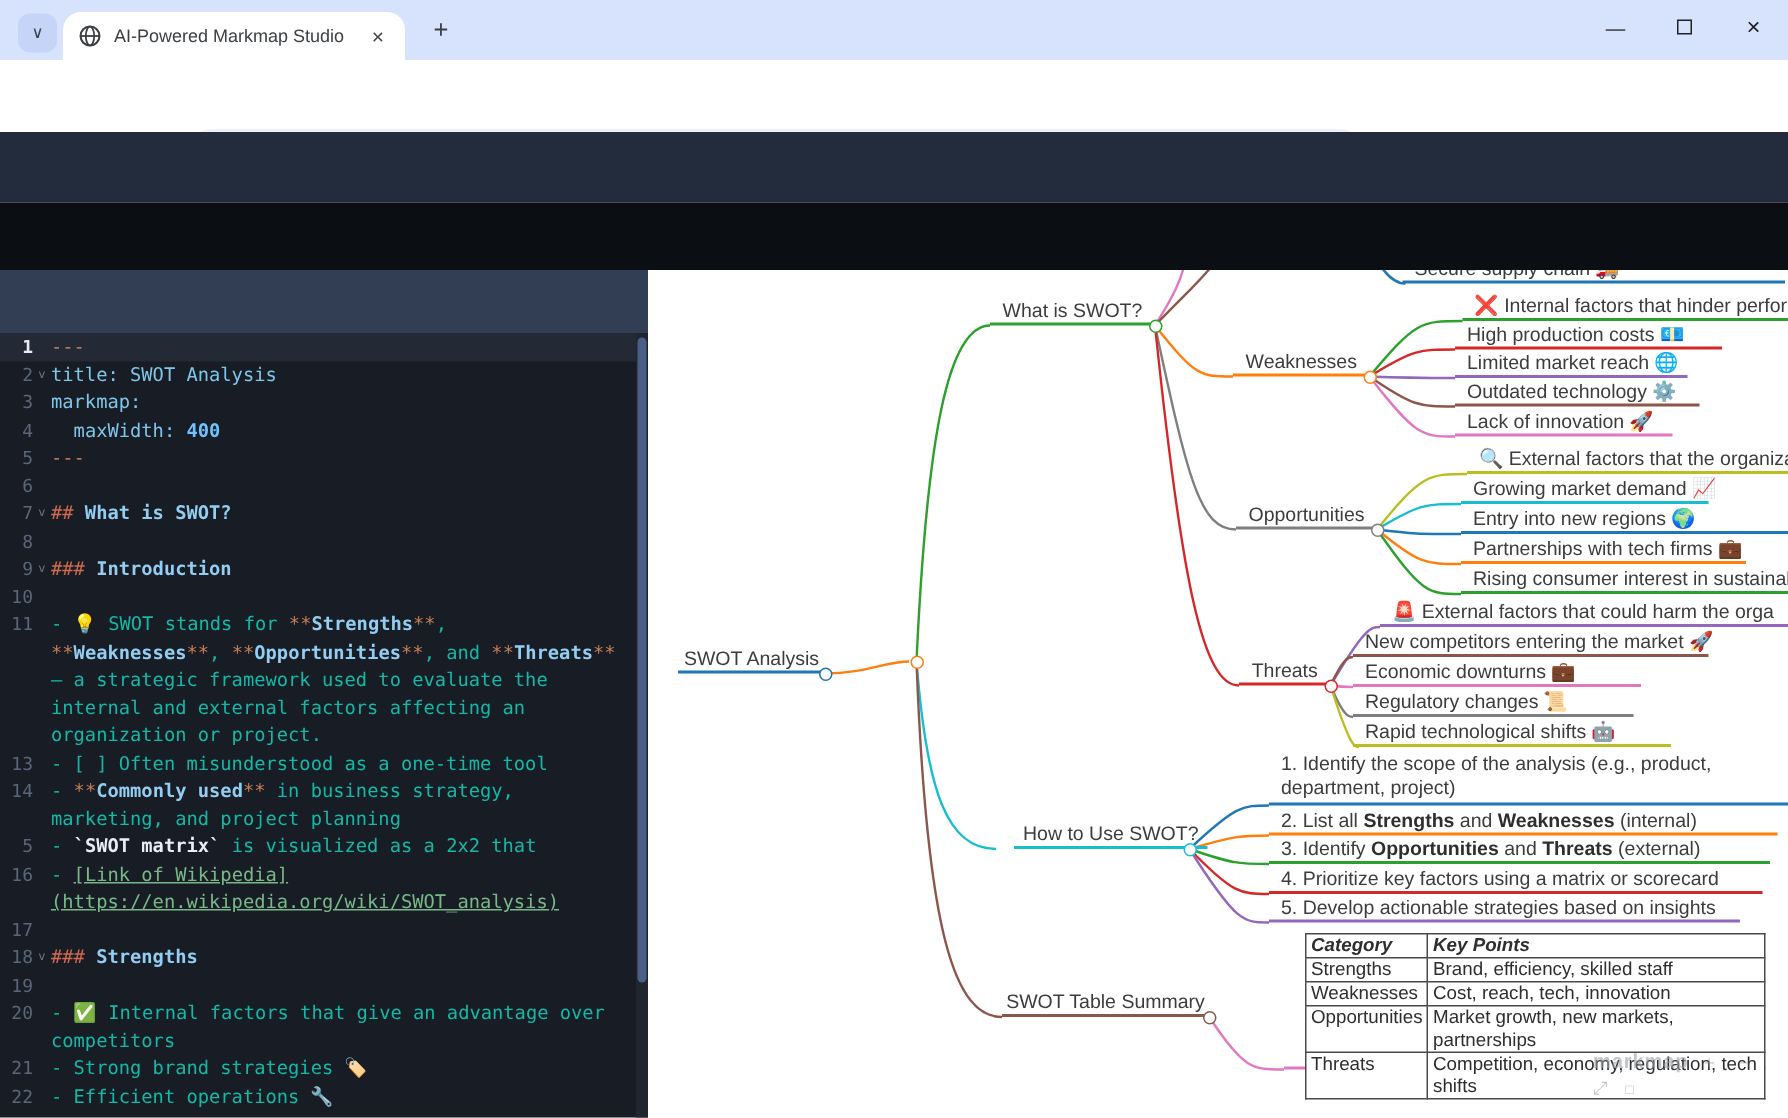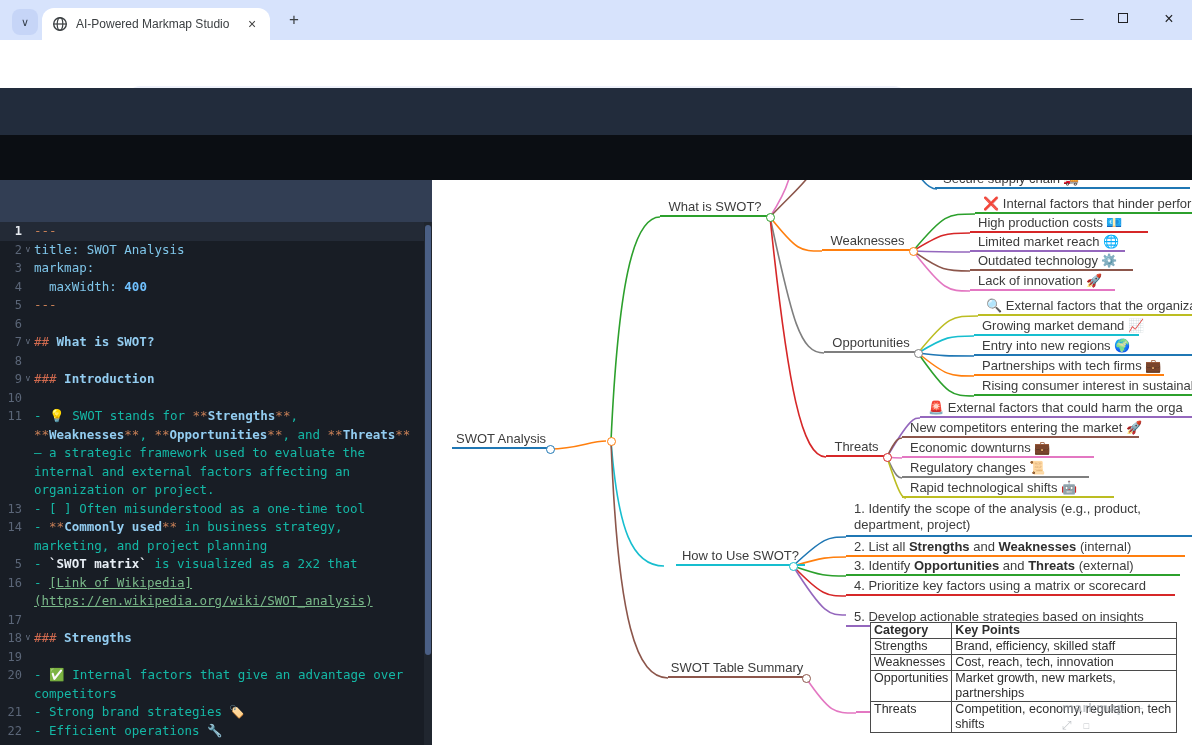--- a/index.html
+++ b/index.html
@@ -67,21 +67,21 @@
   
   #map-pane { position:absolute; left:432px; top:180px; width:760px; height:565px; background:#fff; overflow:hidden; }
   #map-svg { position:absolute; left:0; top:0; overflow:visible; }
   .map-node { position:absolute; border-bottom:2px solid #999; font-size:13px; color:#3c3c3c; white-space:nowrap; height:19px; line-height:17px; padding-left:8px; }
   .map-node.parent { text-align:center; padding-left:0; }
   .map-node.wrap { white-space:normal; line-height:16px; }
   .map-node b { font-weight:bold; color:#2e2e2e; }
   .map-dot { position:absolute; width:9px; height:9px; border-radius:50%; background:#fff; border:1.6px solid #888; z-index:5; }
   #swot-table { position:absolute; left:438px; top:442px; width:307px; border-collapse:collapse; font-size:12.5px; color:#2e2e2e; background:#fff; }
   #swot-table th, #swot-table td { border:1px solid #4a4a4a; padding:0px 3px; text-align:left; vertical-align:top; line-height:15px; }
-  #swot-table th { font-weight:bold; }
+  #swot-table th { font-weight:bold;font-style:italic; }
   #swot-table td:first-child, #swot-table th:first-child { width:74px; }
   #map-watermark { position:absolute; left:630px; top:520px; font-size:13.5px; font-weight:bold; color:#9aa0a6; opacity:0.6; letter-spacing:0.5px; }
   #map-watermark .wm-icos { font-weight:normal; font-size:12px; margin-left:8px; letter-spacing:4px; }
 </style>
 </head>
 <body>
 
 <div id="titlebar">
   <div id="tab-search">∨</div>
   <div id="tab">
@@ -451,21 +451,21 @@
       <div class="map-node" style="left: 542px; top: 197px; width: 218px; border-bottom-color: rgb(44, 160, 44);">Rising consumer interest in sustainabili</div>
       <div class="map-node" style="left: 488px; top: 219px; width: 272px; border-bottom-color: rgb(148, 103, 189);">🚨 External factors that could harm the orga</div>
       <div class="map-node" style="left: 470px; top: 239px; width: 237px; border-bottom-color: rgb(140, 86, 75);">New competitors entering the market 🚀</div>
       <div class="map-node" style="left: 470px; top: 259px; width: 192px; border-bottom-color: rgb(227, 119, 194);">Economic downturns 💼</div>
       <div class="map-node" style="left: 470px; top: 279px; width: 187px; border-bottom-color: rgb(127, 127, 127);">Regulatory changes 📜</div>
       <div class="map-node" style="left: 470px; top: 299px; width: 212px; border-bottom-color: rgb(188, 189, 34);">Rapid technological shifts 🤖</div>
       <div class="map-node wrap" style="left: 414px; top: 321px; width: 346px; height: 36px; border-bottom-color: rgb(31, 119, 180);">1. Identify the scope of the analysis (e.g., product, department, project)</div>
       <div class="map-node" style="left: 414px; top: 358px; width: 339px; border-bottom-color: rgb(255, 127, 14);"><span>2. List all </span><b>Strengths</b><span> and </span><b>Weaknesses</b><span> (internal)</span></div>
       <div class="map-node" style="left: 414px; top: 377px; width: 334px; border-bottom-color: rgb(44, 160, 44);"><span>3. Identify </span><b>Opportunities</b><span> and </span><b>Threats</b><span> (external)</span></div>
       <div class="map-node" style="left: 414px; top: 397px; width: 329px; border-bottom-color: rgb(214, 39, 40);">4. Prioritize key factors using a matrix or scorecard</div>
-      <div class="map-node" style="left: 414px; top: 416px; width: 314px; border-bottom-color: rgb(148, 103, 189); margin-top: 12px;">5. Develop actionable strategies based on insights</div>
+      <div class="map-node" style="left: 414px; top: 416px; width: 314px; border-bottom-color: rgb(148, 103, 189);">5. Develop actionable strategies based on insights</div>
       <div class="map-node" style="left: 424px; top: 514px; width: 321px; border-bottom-color: rgb(227, 119, 194);"></div>
       <div class="map-dot" style="left: 113.5px; top: 264.5px; border-color: rgb(31, 119, 180);"></div>
       <div class="map-dot" style="left: 174.5px; top: 256.5px; border-color: rgb(255, 127, 14);"></div>
       <div class="map-dot" style="left: 333.5px; top: 32.5px; border-color: rgb(44, 160, 44);"></div>
       <div class="map-dot" style="left: 476.5px; top: 66.5px; border-color: rgb(255, 127, 14);"></div>
       <div class="map-dot" style="left: 481.5px; top: 168.5px; border-color: rgb(127, 127, 127);"></div>
       <div class="map-dot" style="left: 450.5px; top: 272.5px; border-color: rgb(214, 39, 40);"></div>
       <div class="map-dot" style="left: 356.5px; top: 381.5px; border-color: rgb(23, 190, 207);"></div>
       <div class="map-dot" style="left: 369.5px; top: 493.5px; border-color: rgb(140, 86, 75);"></div>
     </div>

